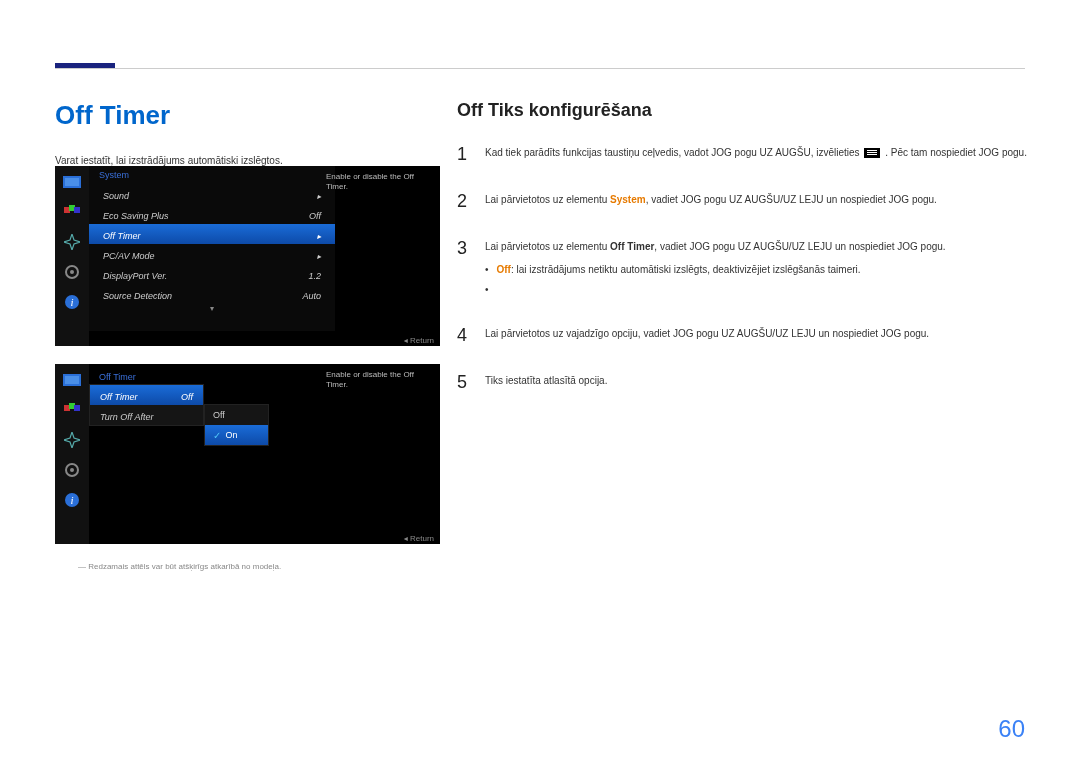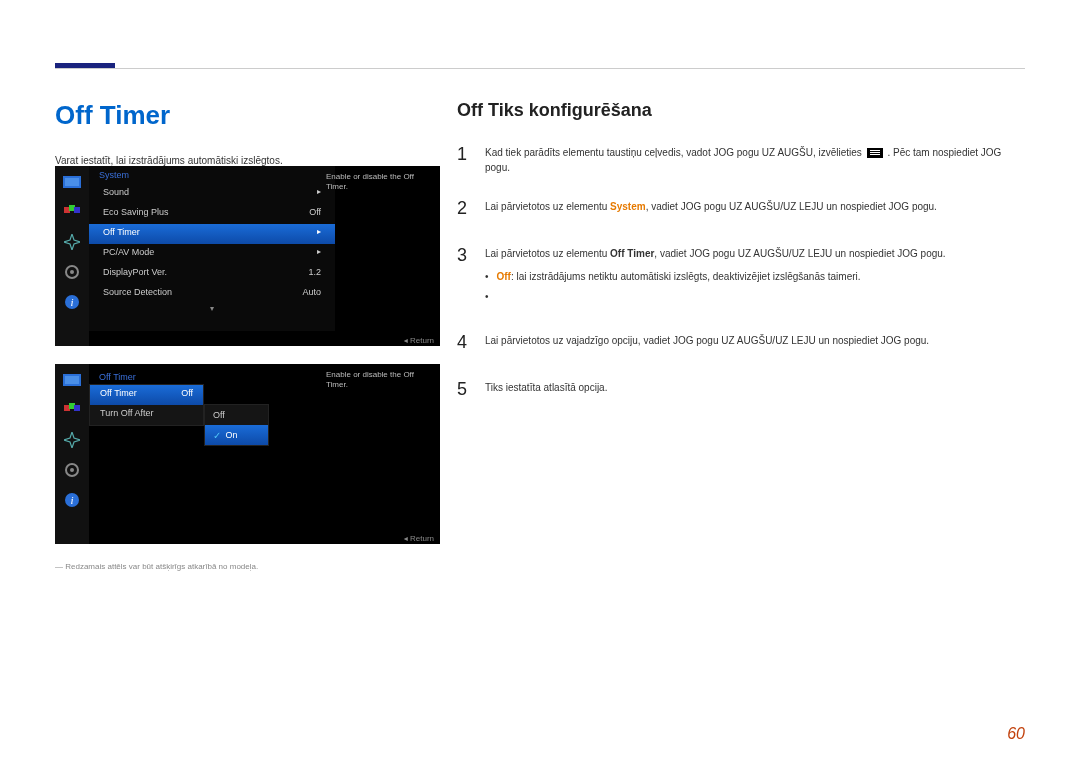--- a/index.html
+++ b/index.html
@@ -96,24 +96,25 @@
     color: #bbb;
   }
   .osd-title {
     padding: 4px 10px;
     color: #3a6fd8;
     font-size: 9px;
   }
   .osd-row {
     display: flex;
     justify-content: space-between;
-    align-items: flex-start;
+    align-items: flex-end;
     padding: 3px 14px;
     height: 20px;
     font-size: 9px;
+    font-style: italic;
   }
   .osd-row.hl {
     background: linear-gradient(#1a6cd8, #0d4aa8);
     color: #fff;
   }
   .osd-footer {
     position: absolute;
     bottom: 1px; right: 6px;
     font-size: 8px;
     color: #888;
@@ -122,20 +123,21 @@
   .arrow-right { font-size: 8px; }
   .arrow-down-ctr {
     text-align: center;
     font-size: 8px;
     color: #888;
   }
   .note {
     font-size: 8px;
     color: #888;
     margin-top: 6px;
+    margin-left: 23px;
   }
   .step-list {
     list-style: none;
   }
   .step-item {
     display: flex;
     gap: 14px;
     margin-bottom: 20px;
     font-size: 10px;
     line-height: 1.5;
@@ -172,23 +174,22 @@
     content: '';
     position: absolute;
     left: 3px; top: 2px; right: 3px;
     height: 1px; background: #fff;
     box-shadow: 0 2px 0 #fff, 0 4px 0 #fff;
   }
   .page-num {
     position: absolute;
     bottom: 20px;
     right: 55px;
-    font-size: 16px;
-    color: #c2410c;
-    font-style: italic;
+    font-size: 24px;
+    color: #3b82f6;
   }
   .sub-panel {
     position: absolute;
     left: 34px;
     top: 20px;
     width: 115px;
     background: #151515;
     border: 1px solid #222;
   }
   .dropdown {
@@ -346,21 +347,21 @@
 
   <p class="note">― Redzamais attēls var būt atšķirīgs atkarībā no modeļa.</p>
 </div>
 
 <div class="right-col">
   <h2 class="sub-title">Off Tiks konfigurēšana</h2>
   <ol class="step-list">
     <li class="step-item">
       <span class="step-num">1</span>
       <div class="step-body">
-        <span>Kad tiek parādīts elementu taustiņu ceļvedis, vadot JOG pogu UZ AUGŠU, izvēlieties</span>
+        <span>Kad tiek parādīts funkcijas taustiņu ceļvedis, vadot JOG pogu UZ AUGŠU, izvēlieties</span>
         <span class="menu-glyph"></span>
         <span>. Pēc tam nospiediet JOG pogu.</span>
       </div>
     </li>
     <li class="step-item">
       <span class="step-num">2</span>
       <div class="step-body">
         <span>Lai pārvietotos uz elementu </span><span class="kw-orange">System</span><span>, vadiet JOG pogu UZ AUGŠU/UZ LEJU un nospiediet JOG pogu.</span>
       </div>
     </li>

